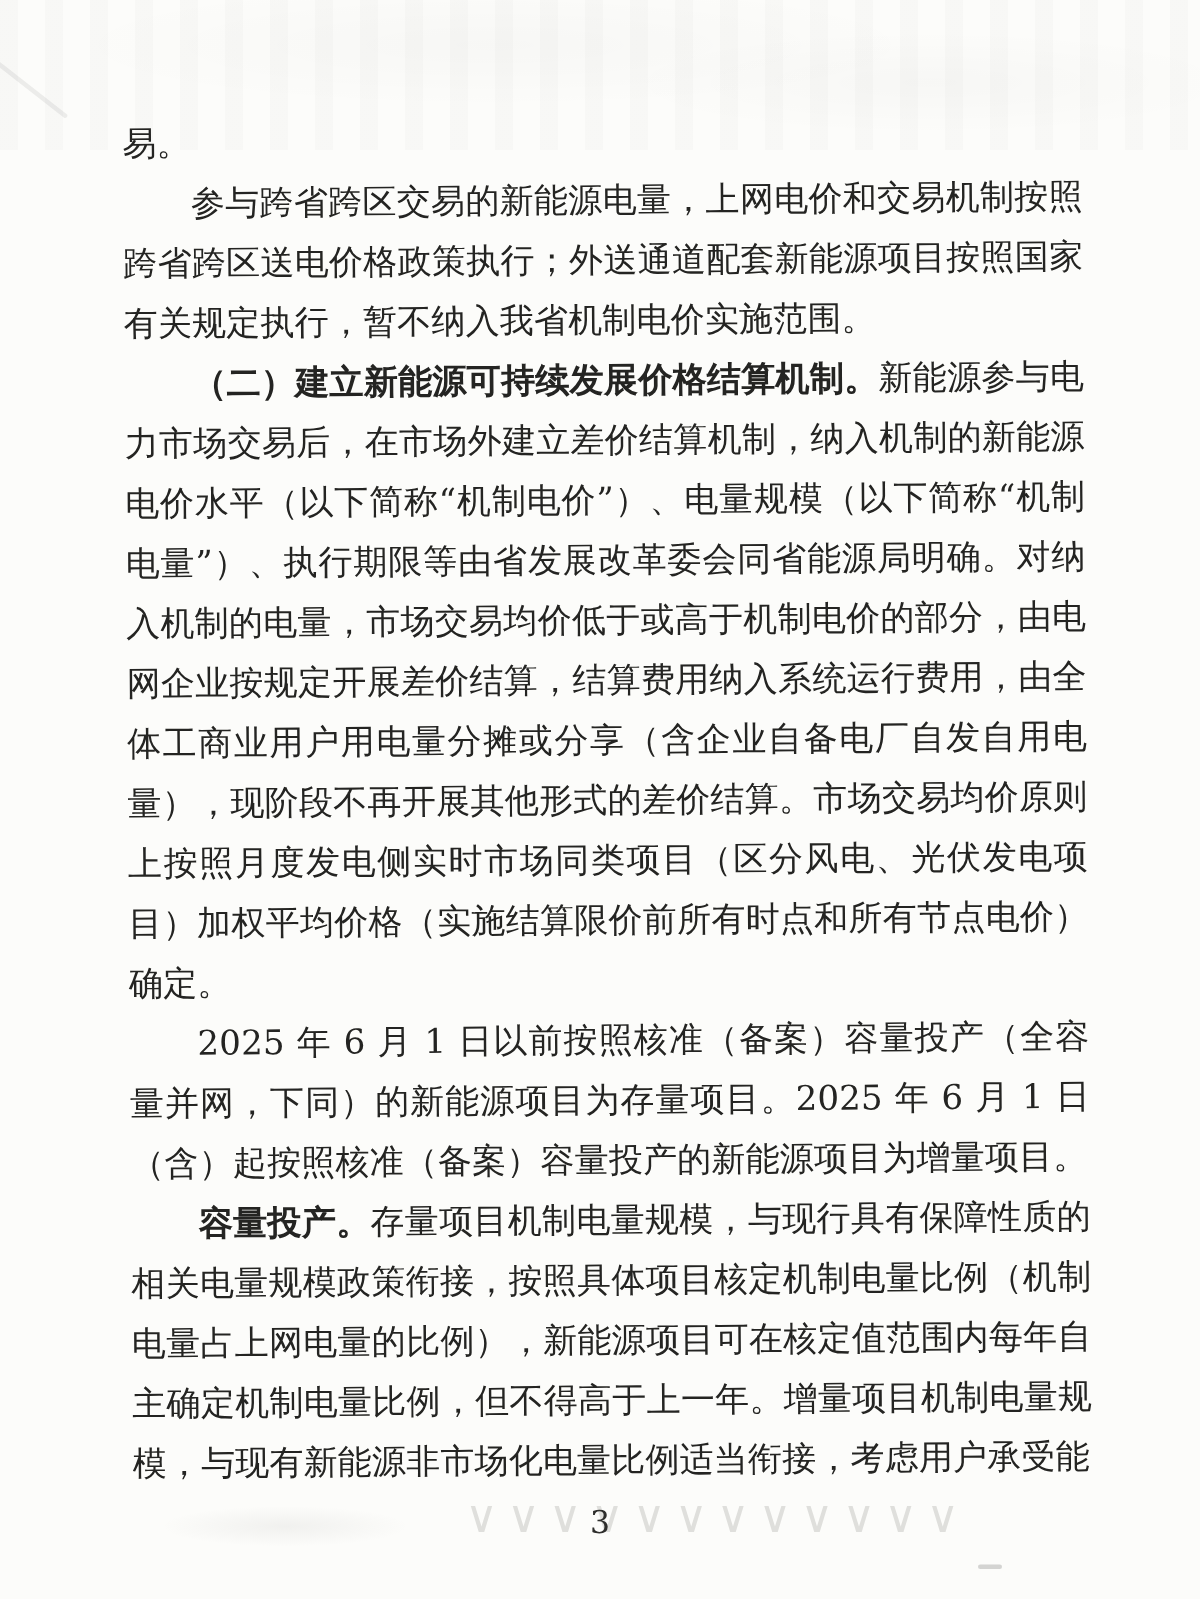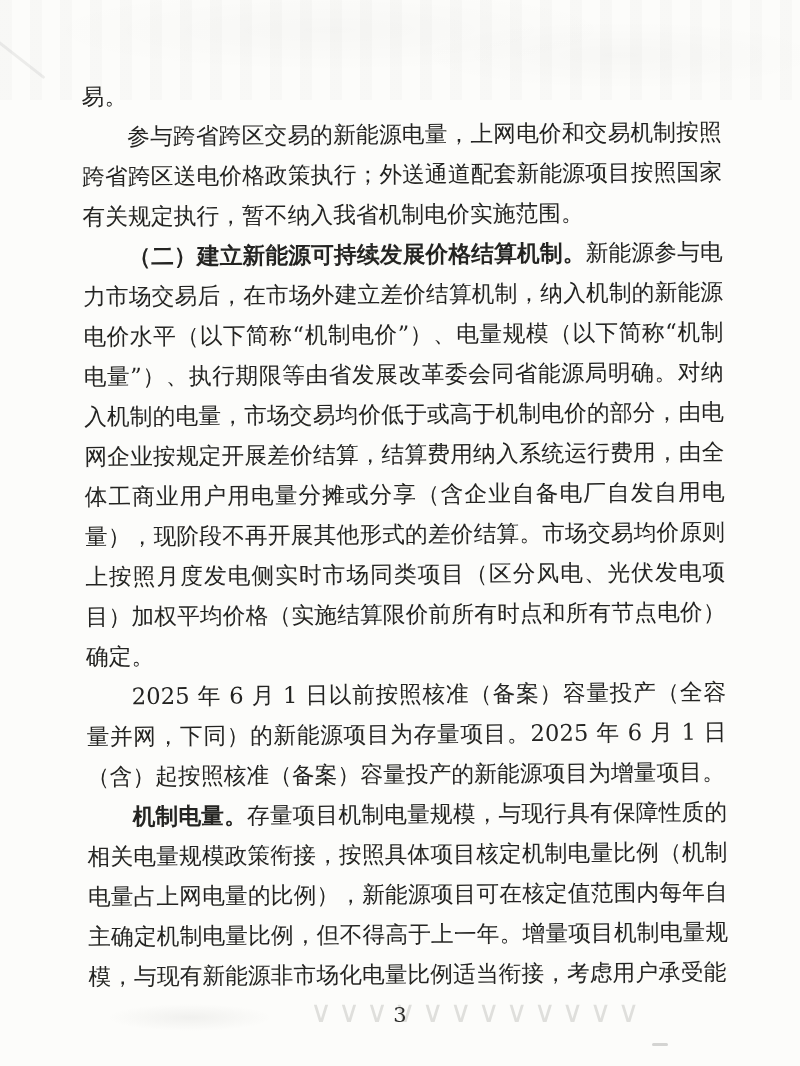--- a/index.html
+++ b/index.html
@@ -95,19 +95,19 @@
 <body>
 
 <div class="paper">
   <div class="artifact-top"></div>
   <div class="artifact-corner"></div>
   <div class="text-block" id="paragraphs">
       <p class="para"><span class="seg">易。</span></p>
       <p class="para indent"><span class="seg">参与跨省跨区交易的新能源电量，上网电价和交易机制按照跨省跨区送电价格政策执行；外送通道配套新能源项目按照国家有关规定执行，暂不纳入我省机制电价实施范围。</span></p>
       <p class="para indent"><span class="seg bold">（二）建立新能源可持续发展价格结算机制。</span><span class="seg">新能源参与电力市场交易后，在市场外建立差价结算机制，纳入机制的新能源电价水平（以下简称“机制电价”）、电量规模（以下简称“机制电量”）、执行期限等由省发展改革委会同省能源局明确。对纳入机制的电量，市场交易均价低于或高于机制电价的部分，由电网企业按规定开展差价结算，结算费用纳入系统运行费用，由全体工商业用户用电量分摊或分享（含企业自备电厂自发自用电量），现阶段不再开展其他形式的差价结算。市场交易均价原则上按照月度发电侧实时市场同类项目（区分风电、光伏发电项目）加权平均价格（实施结算限价前所有时点和所有节点电价）确定。</span></p>
       <p class="para indent"><span class="seg">2025 年 6 月 1 日以前按照核准（备案）容量投产（全容量并网，下同）的新能源项目为存量项目。2025 年 6 月 1 日（含）起按照核准（备案）容量投产的新能源项目为增量项目。</span></p>
-      <p class="para indent"><span class="seg bold">机制电量。</span><span class="seg">存量项目机制电量规模，与现行具有保障性质的相关电量规模政策衔接，按照具体项目核定机制电量比例（机制电量占上网电量的比例），新能源项目可在核定值范围内每年自主确定机制电量比例，但不得高于上一年。增量项目机制电量规模，与现有新能源非市场化电量比例适当衔接，考虑用户承受能</span></p>
+      <p class="para indent"><span class="seg bold">容量投产。</span><span class="seg">存量项目机制电量规模，与现行具有保障性质的相关电量规模政策衔接，按照具体项目核定机制电量比例（机制电量占上网电量的比例），新能源项目可在核定值范围内每年自主确定机制电量比例，但不得高于上一年。增量项目机制电量规模，与现有新能源非市场化电量比例适当衔接，考虑用户承受能</span></p>
     </div>
   <div class="artifact-smudge"></div>
   <div class="watermark">∨∨∨∨∨∨∨∨∨∨∨∨</div>
   <div class="artifact-speck"></div>
   <div class="page-number">3</div>
 </div>
 
 </body></html>

